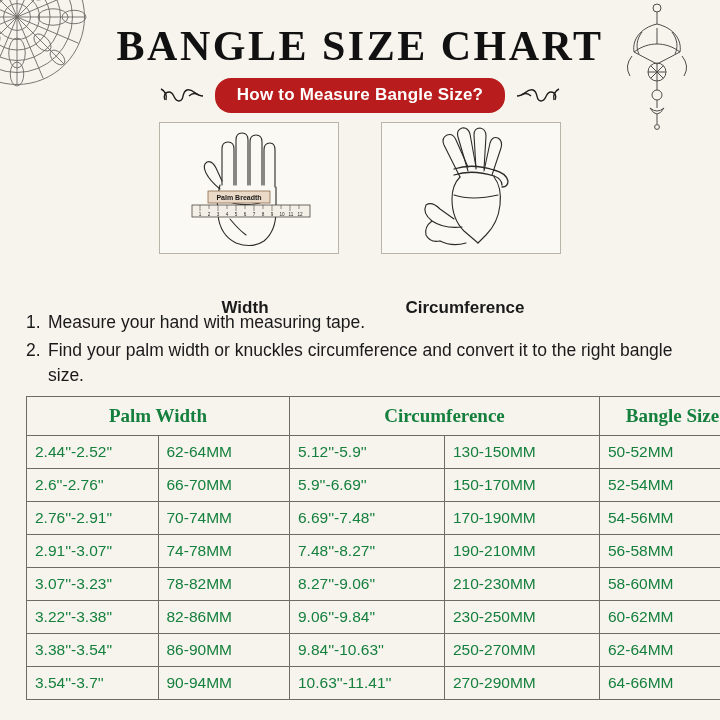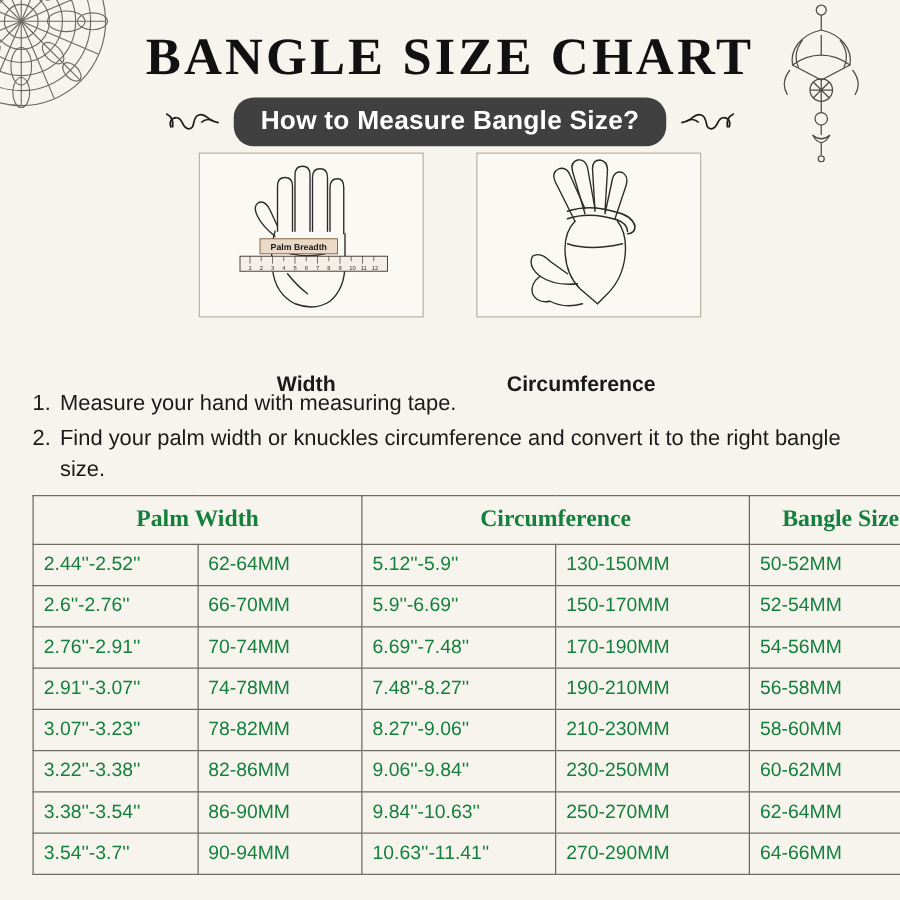--- a/index.html
+++ b/index.html
@@ -65,25 +65,25 @@
     display: flex;
     align-items: center;
     justify-content: center;
     gap: 10px;
   }
   .flourish {
     width: 46px;
     height: 26px;
   }
   .pill {
-    background: #404040;
+    background: #b91c1c;
     color: #fff;
     border-radius: 16px;
     padding: 7px 22px 8px;
-    font-size: 21px;
+    font-size: 17px;
     font-weight: bold;
     letter-spacing: .2px;
     font-family: "Liberation Sans", sans-serif;
     white-space: nowrap;
   }
 
   
   .illus-row {
     position: absolute;
     top: 122px;

